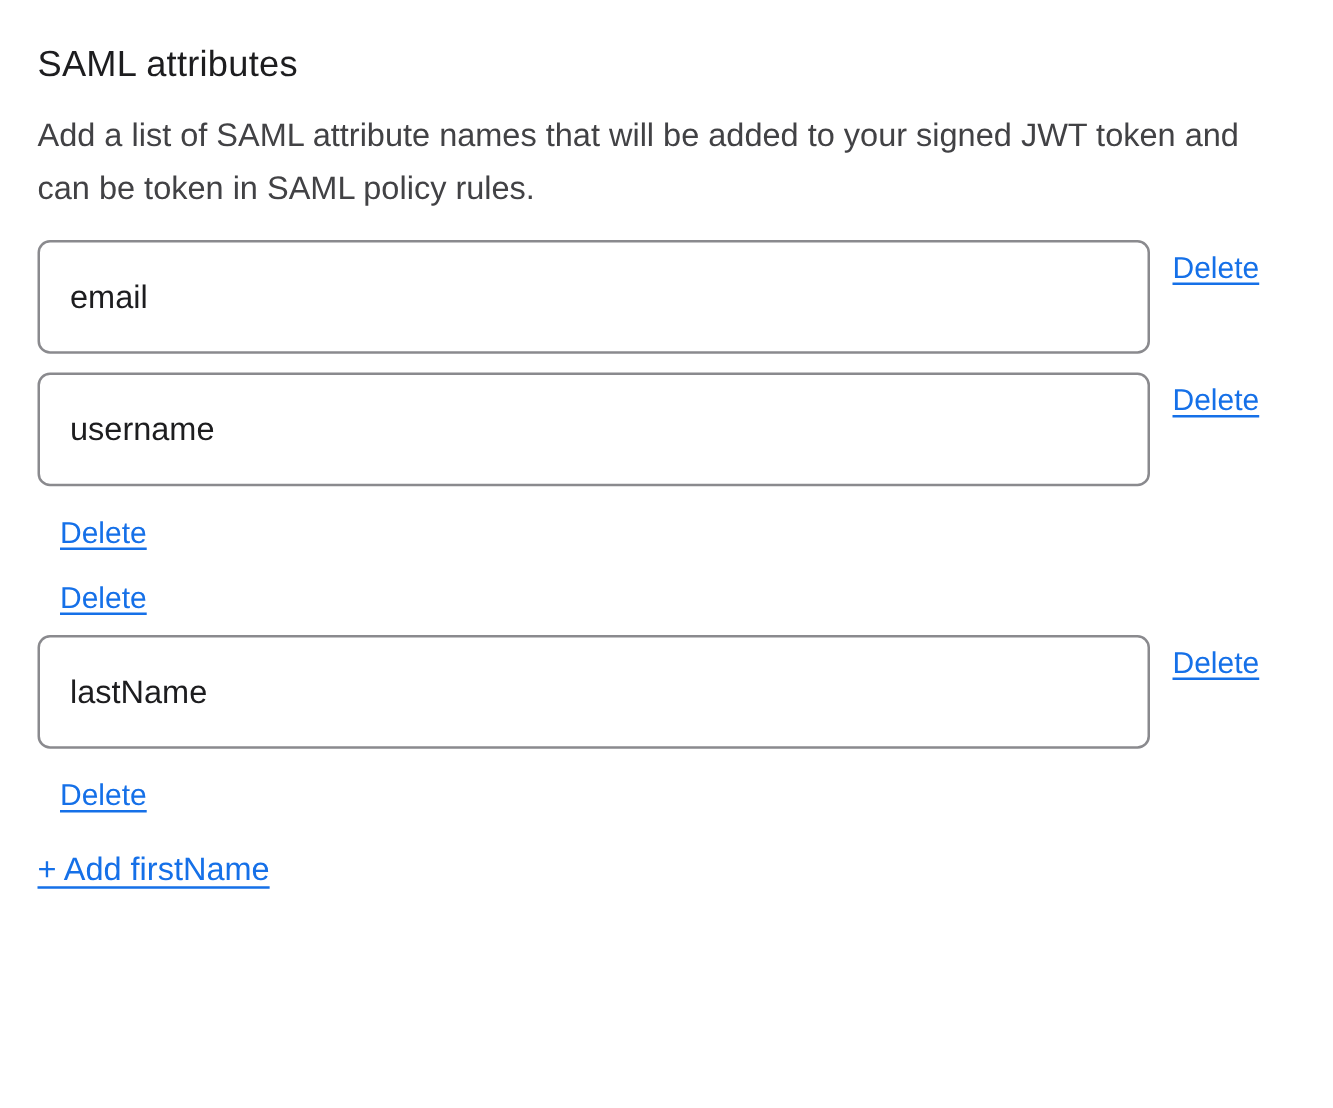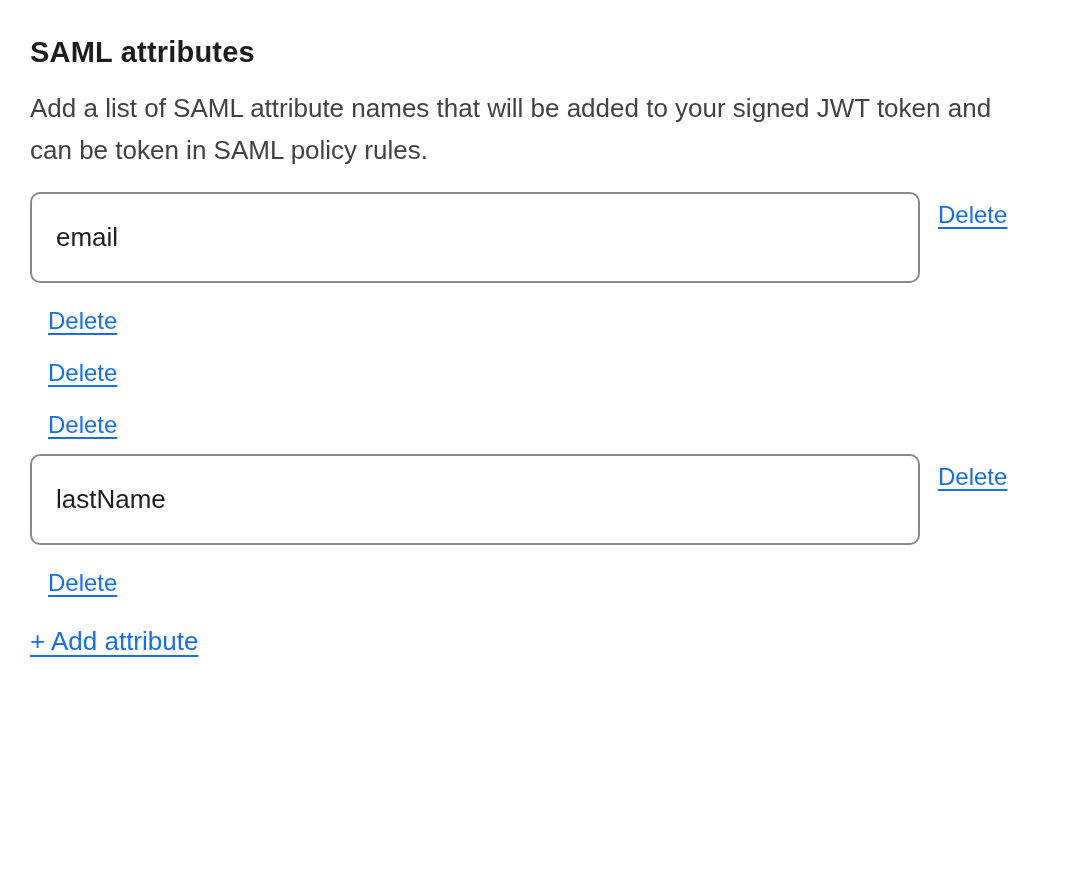--- a/index.html
+++ b/index.html
@@ -9,21 +9,21 @@
     font-family: "Liberation Sans", "DejaVu Sans", sans-serif;
   }
   .page {
     width: 1066px;
     height: 886px;
     padding: 36px 30px 0 30px;
     background: #ffffff;
   }
   .section-title {
     font-size: 29px;
-    font-weight: 700;
+    font-weight: 400;
     color: #1d1d1f;
     letter-spacing: 0.2px;
   }
   .section-desc {
     margin-top: 18px;
     font-size: 26px;
     line-height: 42px;
     color: #424245;
     max-width: 1000px;
   }
@@ -74,20 +74,21 @@
 
   <p class="section-desc">Add a list of SAML attribute names that will be added to your signed JWT token and can be token in SAML policy rules.</p>
 
   <div class="attr-list" id="attr-list">
   <div class="attr-row">
     <input class="attr-input" type="text" value="email" style="">
     <a class="delete-link" href="#" style="color: rgb(21, 112, 232);">Delete</a>
   </div>
 
   <div class="attr-row">
+    <input class="attr-input" type="text" value="username" style="">
     <a class="delete-link" href="#" style="color: rgb(21, 112, 232);">Delete</a>
   </div>
 
   <div class="attr-row">
     <a class="delete-link" href="#" style="color: rgb(21, 112, 232);">Delete</a>
   </div>
 
   <div class="attr-row">
     <a class="delete-link" href="#" style="color: rgb(21, 112, 232);">Delete</a>
   </div>
@@ -95,15 +96,15 @@
   <div class="attr-row">
     <input class="attr-input" type="text" value="lastName" style="">
     <a class="delete-link" href="#" style="color: rgb(21, 112, 232);">Delete</a>
   </div>
 
   <div class="attr-row">
     <a class="delete-link" href="#" style="color: rgb(21, 112, 232);">Delete</a>
   </div>
 </div>
 
-  <a class="add-link" href="#" style="color: rgb(21, 112, 232);">+ Add attribute</a>
+  <a class="add-link" href="#" style="color: rgb(21, 112, 232);">+ Add firstName</a>
 
 </div>
 
 </body></html>

